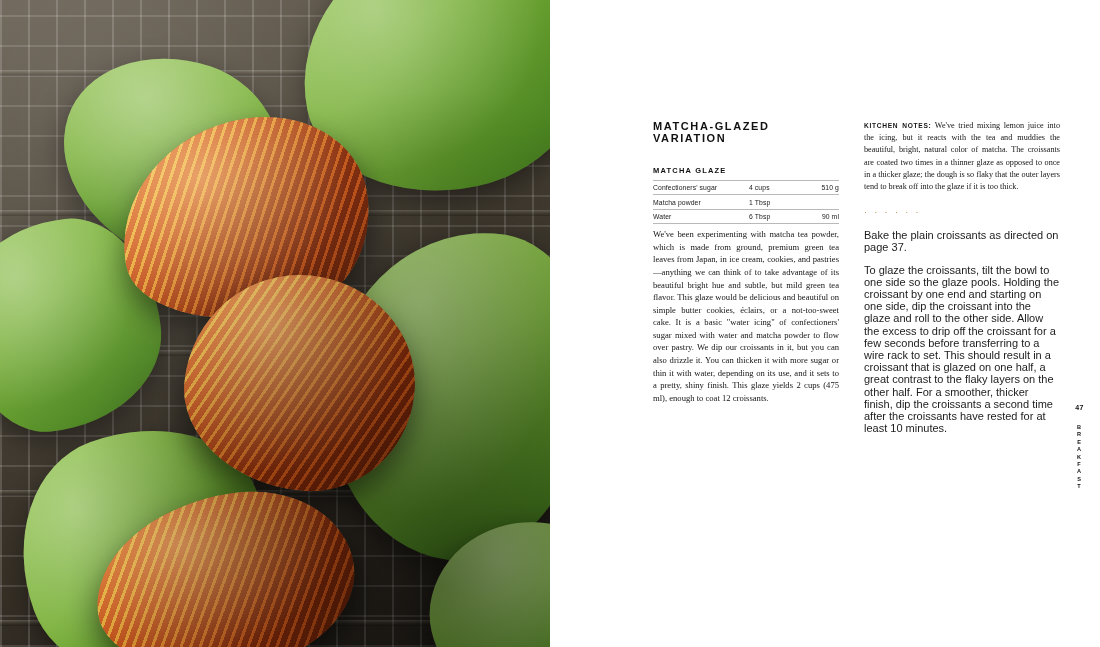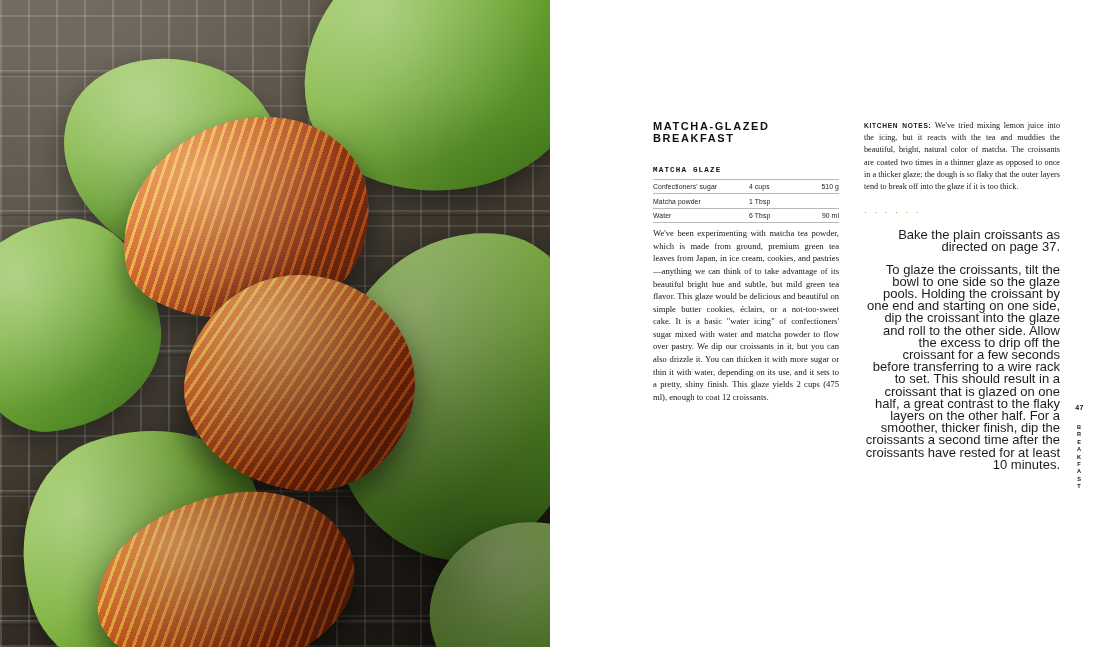--- a/index.html
+++ b/index.html
@@ -119,21 +119,21 @@
 
   .recipe-title {
     font-family: "Liberation Sans", sans-serif;
     font-size: 11px;
     font-weight: 700;
     letter-spacing: 1.6px;
     color: #111;
     margin: 0 0 22px 0;
   }
   .sub-title {
-    font-family: Liberation Mono, monospace;
+    font-family: Liberation Sans, sans-serif;
     font-size: 7.5px;
     font-weight: 700;
     letter-spacing: 1.2px;
     color: #111;
     margin: 0 0 5px 0;
   }
 
   table.ingredients {
     width: 100%;
     border-collapse: collapse;
@@ -179,25 +179,24 @@
   .dots {
     margin: 14px 0 12px 0;
     font-size: 9px;
     letter-spacing: 2.4px;
     color: #b08f3a;
     font-family: "Liberation Sans", sans-serif;
   }
 
   .steps p {
     font-family: "Liberation Sans", sans-serif;
-    font-size: 13px;
+    font-size: 11px;
     line-height: 12.2px;
     margin: 0 0 10px 0;
     color: #1c1c1c;
-    text-align: right;
   }
   .steps p:last-child { margin-bottom: 0; }
 
   .folio {
     position: absolute;
     right: 16px;
     top: 404px;
     font-family: "Liberation Sans", sans-serif;
     font-size: 7px;
     font-weight: 700;
@@ -271,21 +270,21 @@
       </div>
 
     <div class="rack-shadow"></div>
   </div>
 
   <div class="gutter"></div>
 
   <div class="text-page">
 
     <div class="col-left">
-      <h1 class="recipe-title">MATCHA-GLAZED BREAKFAST</h1>
+      <h1 class="recipe-title">MATCHA-GLAZED VARIATION</h1>
       <h2 class="sub-title">MATCHA GLAZE</h2>
 
       <table class="ingredients">
         <tbody>
           <tr>
             <td>Confectioners' sugar</td>
             <td class="amt">4 cups</td>
             <td class="metric">510 g</td>
           </tr>
           <tr>

